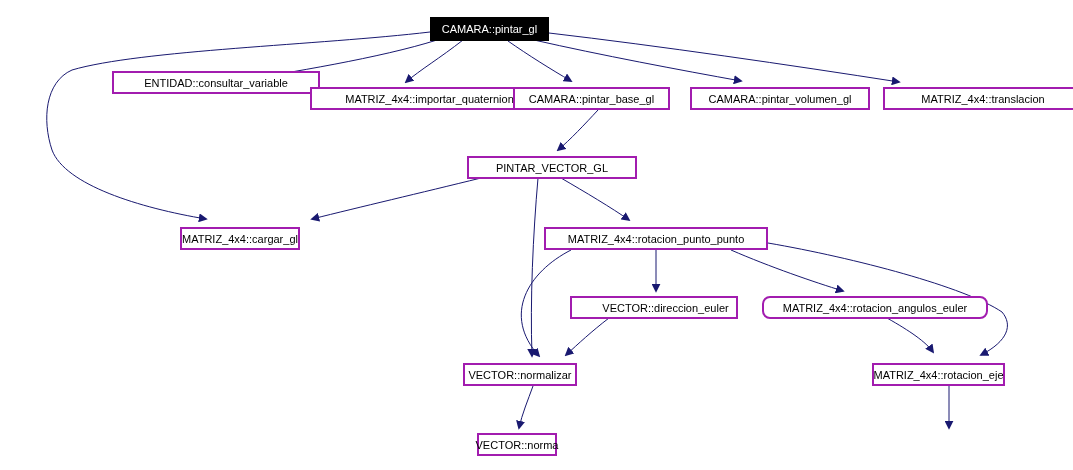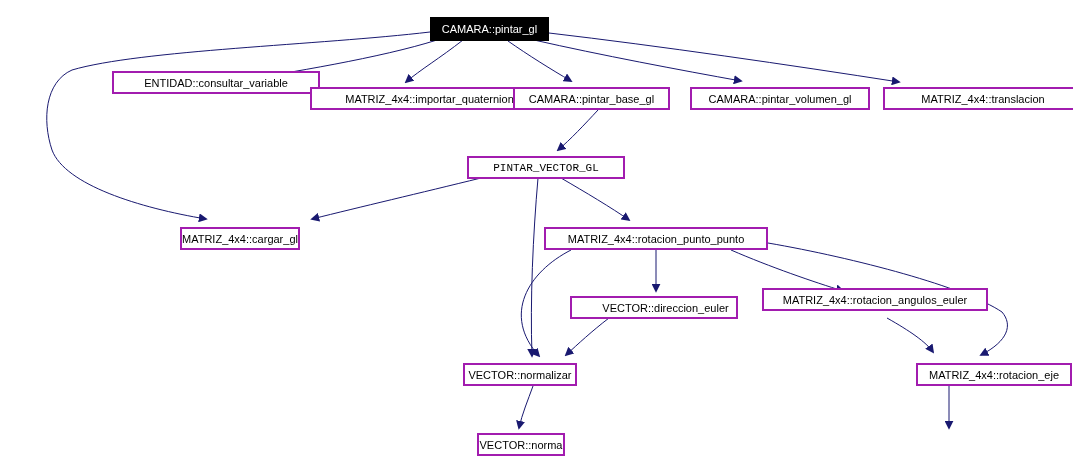--- a/index.html
+++ b/index.html
@@ -46,28 +46,28 @@
     color: #ffffff;
     border-color: #000000;
   }
   
   #n-pintar-gl            { left: 430px; top: 17px;  width: 119px; height: 24px; }
   #n-consultar-variable   { left: 72px;  top: 71px;  width: 208px; margin-left: 40px; }
   #n-importar-quaternion  { left: 278px; top: 87px;  width: 239px; margin-left: 32px; }
   #n-pintar-base-gl       { left: 513px; top: 87px;  width: 157px; }
   #n-pintar-volumen-gl    { left: 690px; top: 87px;  width: 180px; }
   #n-translacion          { left: 883px; top: 87px;  width: 200px; }
-  #n-pintar-vector-gl     { left: 467px; top: 156px; width: 158px; font-family: Liberation Mono, monospace; }
+  #n-pintar-vector-gl     { left: 467px; top: 156px; width: 170px; }
   #n-cargar-gl            { left: 180px; top: 227px; width: 120px; }
   #n-rotacion-punto-punto { left: 544px; top: 227px; width: 224px; }
   #n-direccion-euler      { left: 570px; top: 296px; width: 168px; padding-left: 23px; }
-  #n-rotacion-angulos-euler { left: 762px; top: 288px; width: 226px; }
+  #n-rotacion-angulos-euler { left: 762px; top: 296px; width: 226px; border-radius: 8px; }
   #n-normalizar           { left: 463px; top: 363px; width: 114px; }
-  #n-rotacion-eje         { left: 872px; top: 363px; width: 156px; margin-left: 44px; }
-  #n-norma                { left: 477px; top: 433px; width: 88px; }
+  #n-rotacion-eje         { left: 872px; top: 363px; width: 133px; }
+  #n-norma                { left: 477px; top: 433px; width: 80px; }
   #n-identidad            { left: 880px; top: 433px; width: 140px; }
 </style>
 </head>
 <body>
 
 <div id="canvas">
 
   <svg id="edge-layer" viewBox="0 0 1073 470" xmlns="http://www.w3.org/2000/svg">
     <defs>
       <marker id="arrow" viewBox="0 0 10 10" refX="8" refY="5" markerWidth="9" markerHeight="9" orient="auto">

